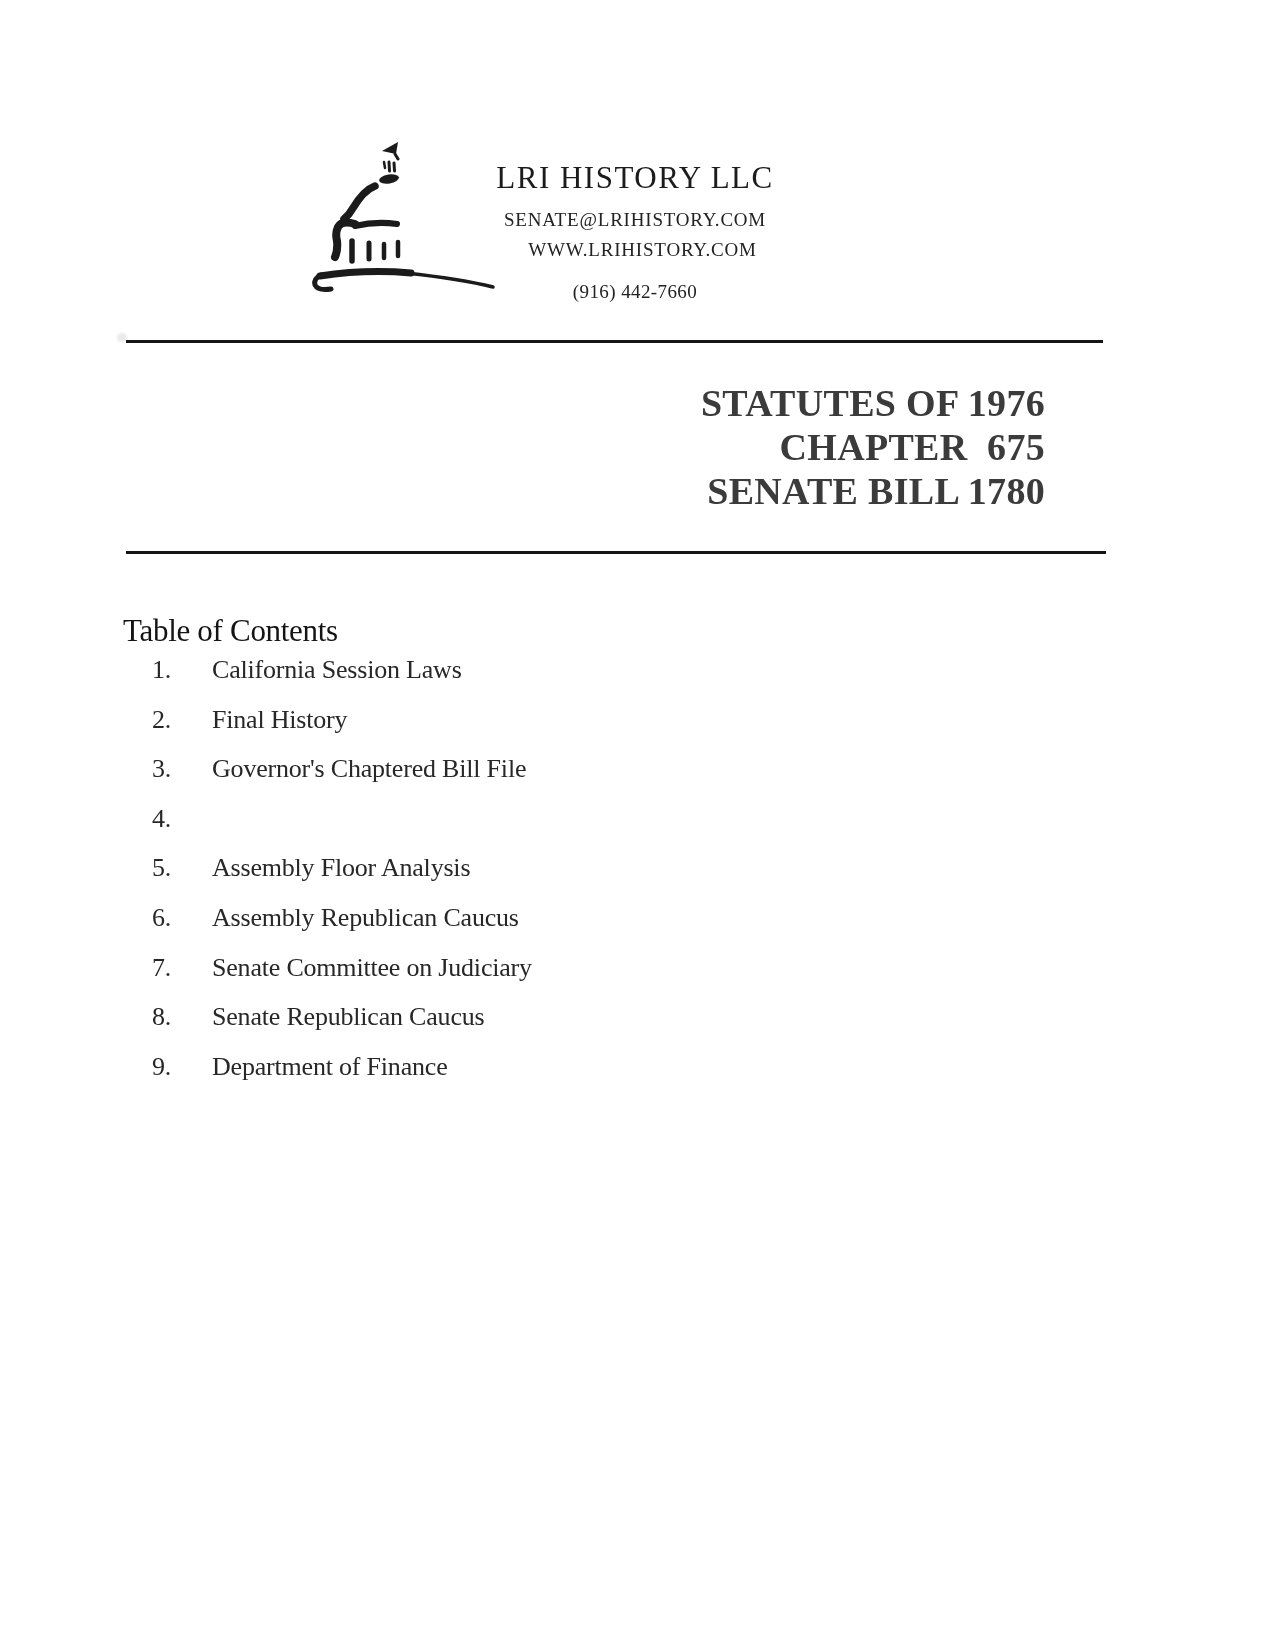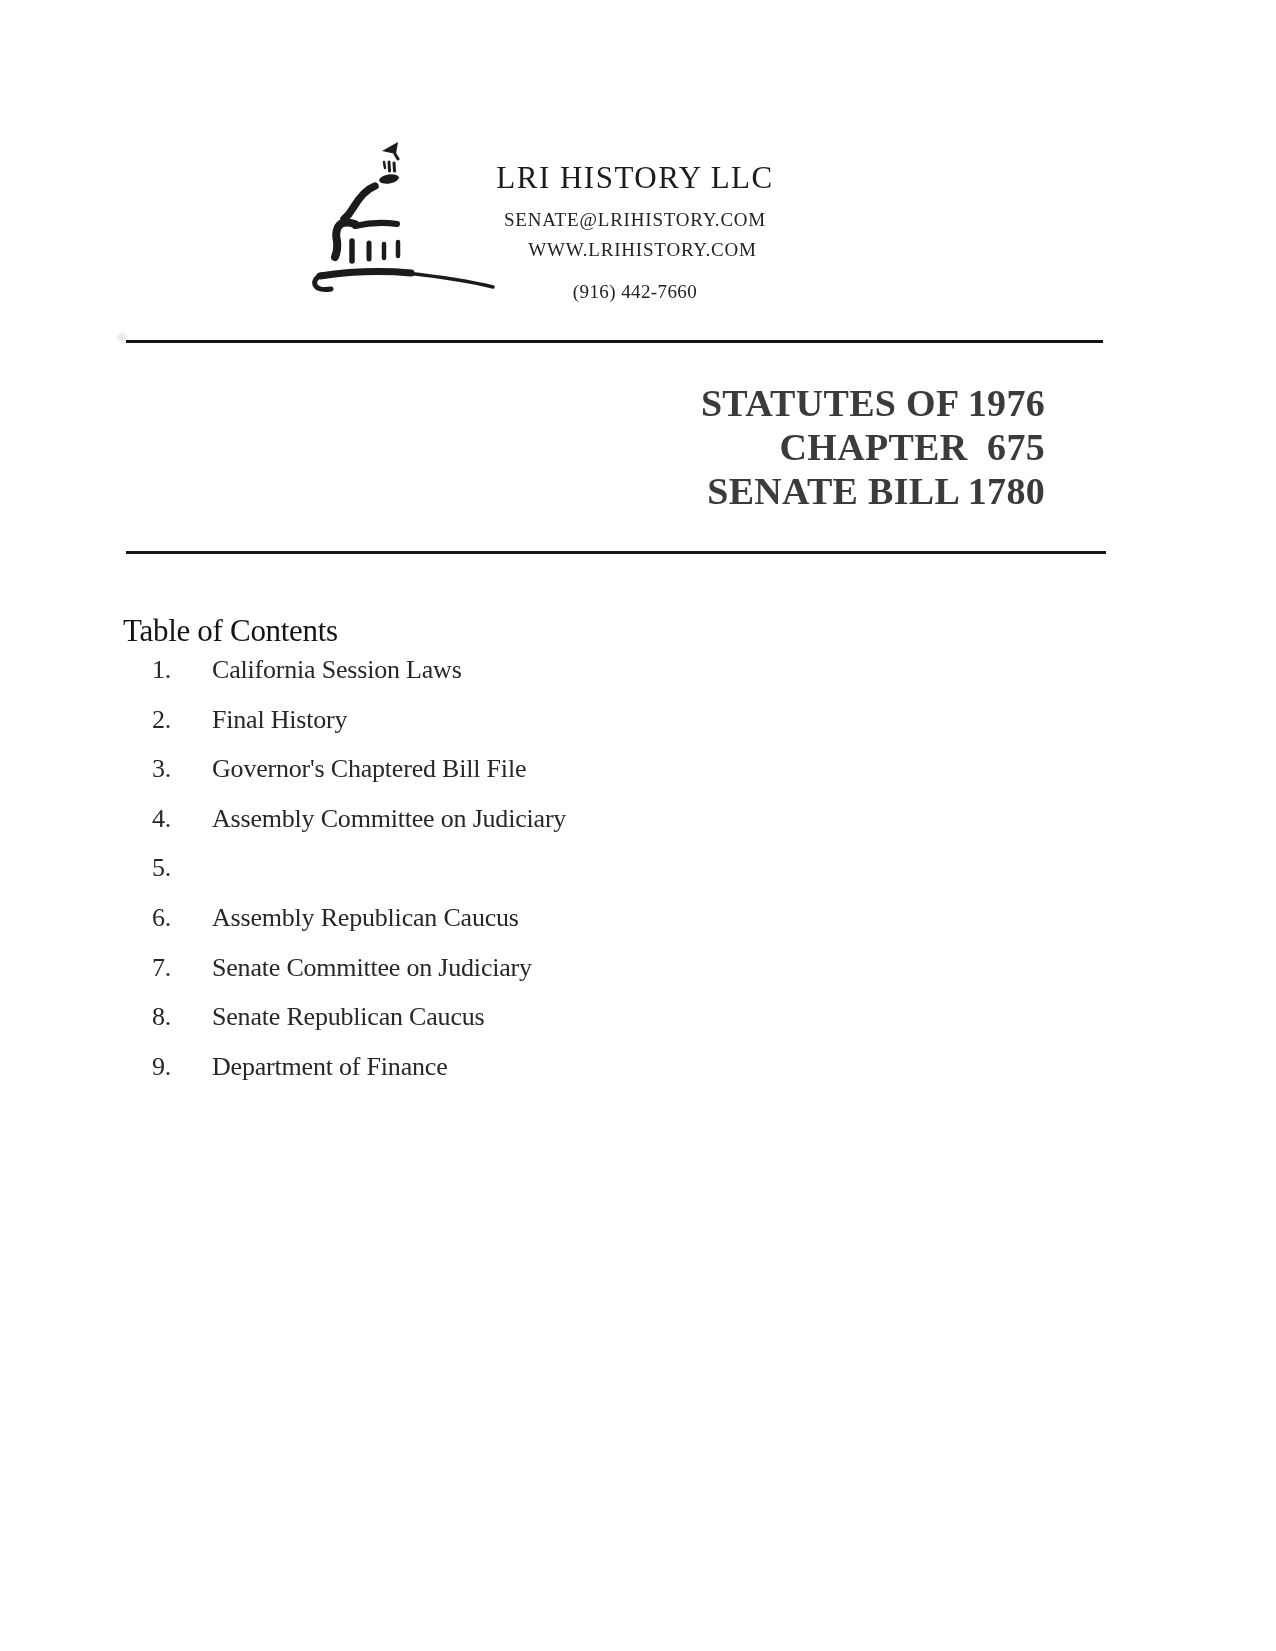--- a/index.html
+++ b/index.html
@@ -180,24 +180,24 @@
     <div class="toc-row">
       <span class="toc-num">2.</span>
       <span class="toc-label">Final History</span>
     </div>
     <div class="toc-row">
       <span class="toc-num">3.</span>
       <span class="toc-label">Governor's Chaptered Bill File</span>
     </div>
     <div class="toc-row">
       <span class="toc-num">4.</span>
-      <span class="toc-label">Assembly Committee on Judiciary</span>
     </div>
     <div class="toc-row">
       <span class="toc-num">5.</span>
+      <span class="toc-label">Assembly Floor Analysis</span>
     </div>
     <div class="toc-row">
       <span class="toc-num">6.</span>
       <span class="toc-label">Assembly Republican Caucus</span>
     </div>
     <div class="toc-row">
       <span class="toc-num">7.</span>
       <span class="toc-label">Senate Committee on Judiciary</span>
     </div>
     <div class="toc-row">

